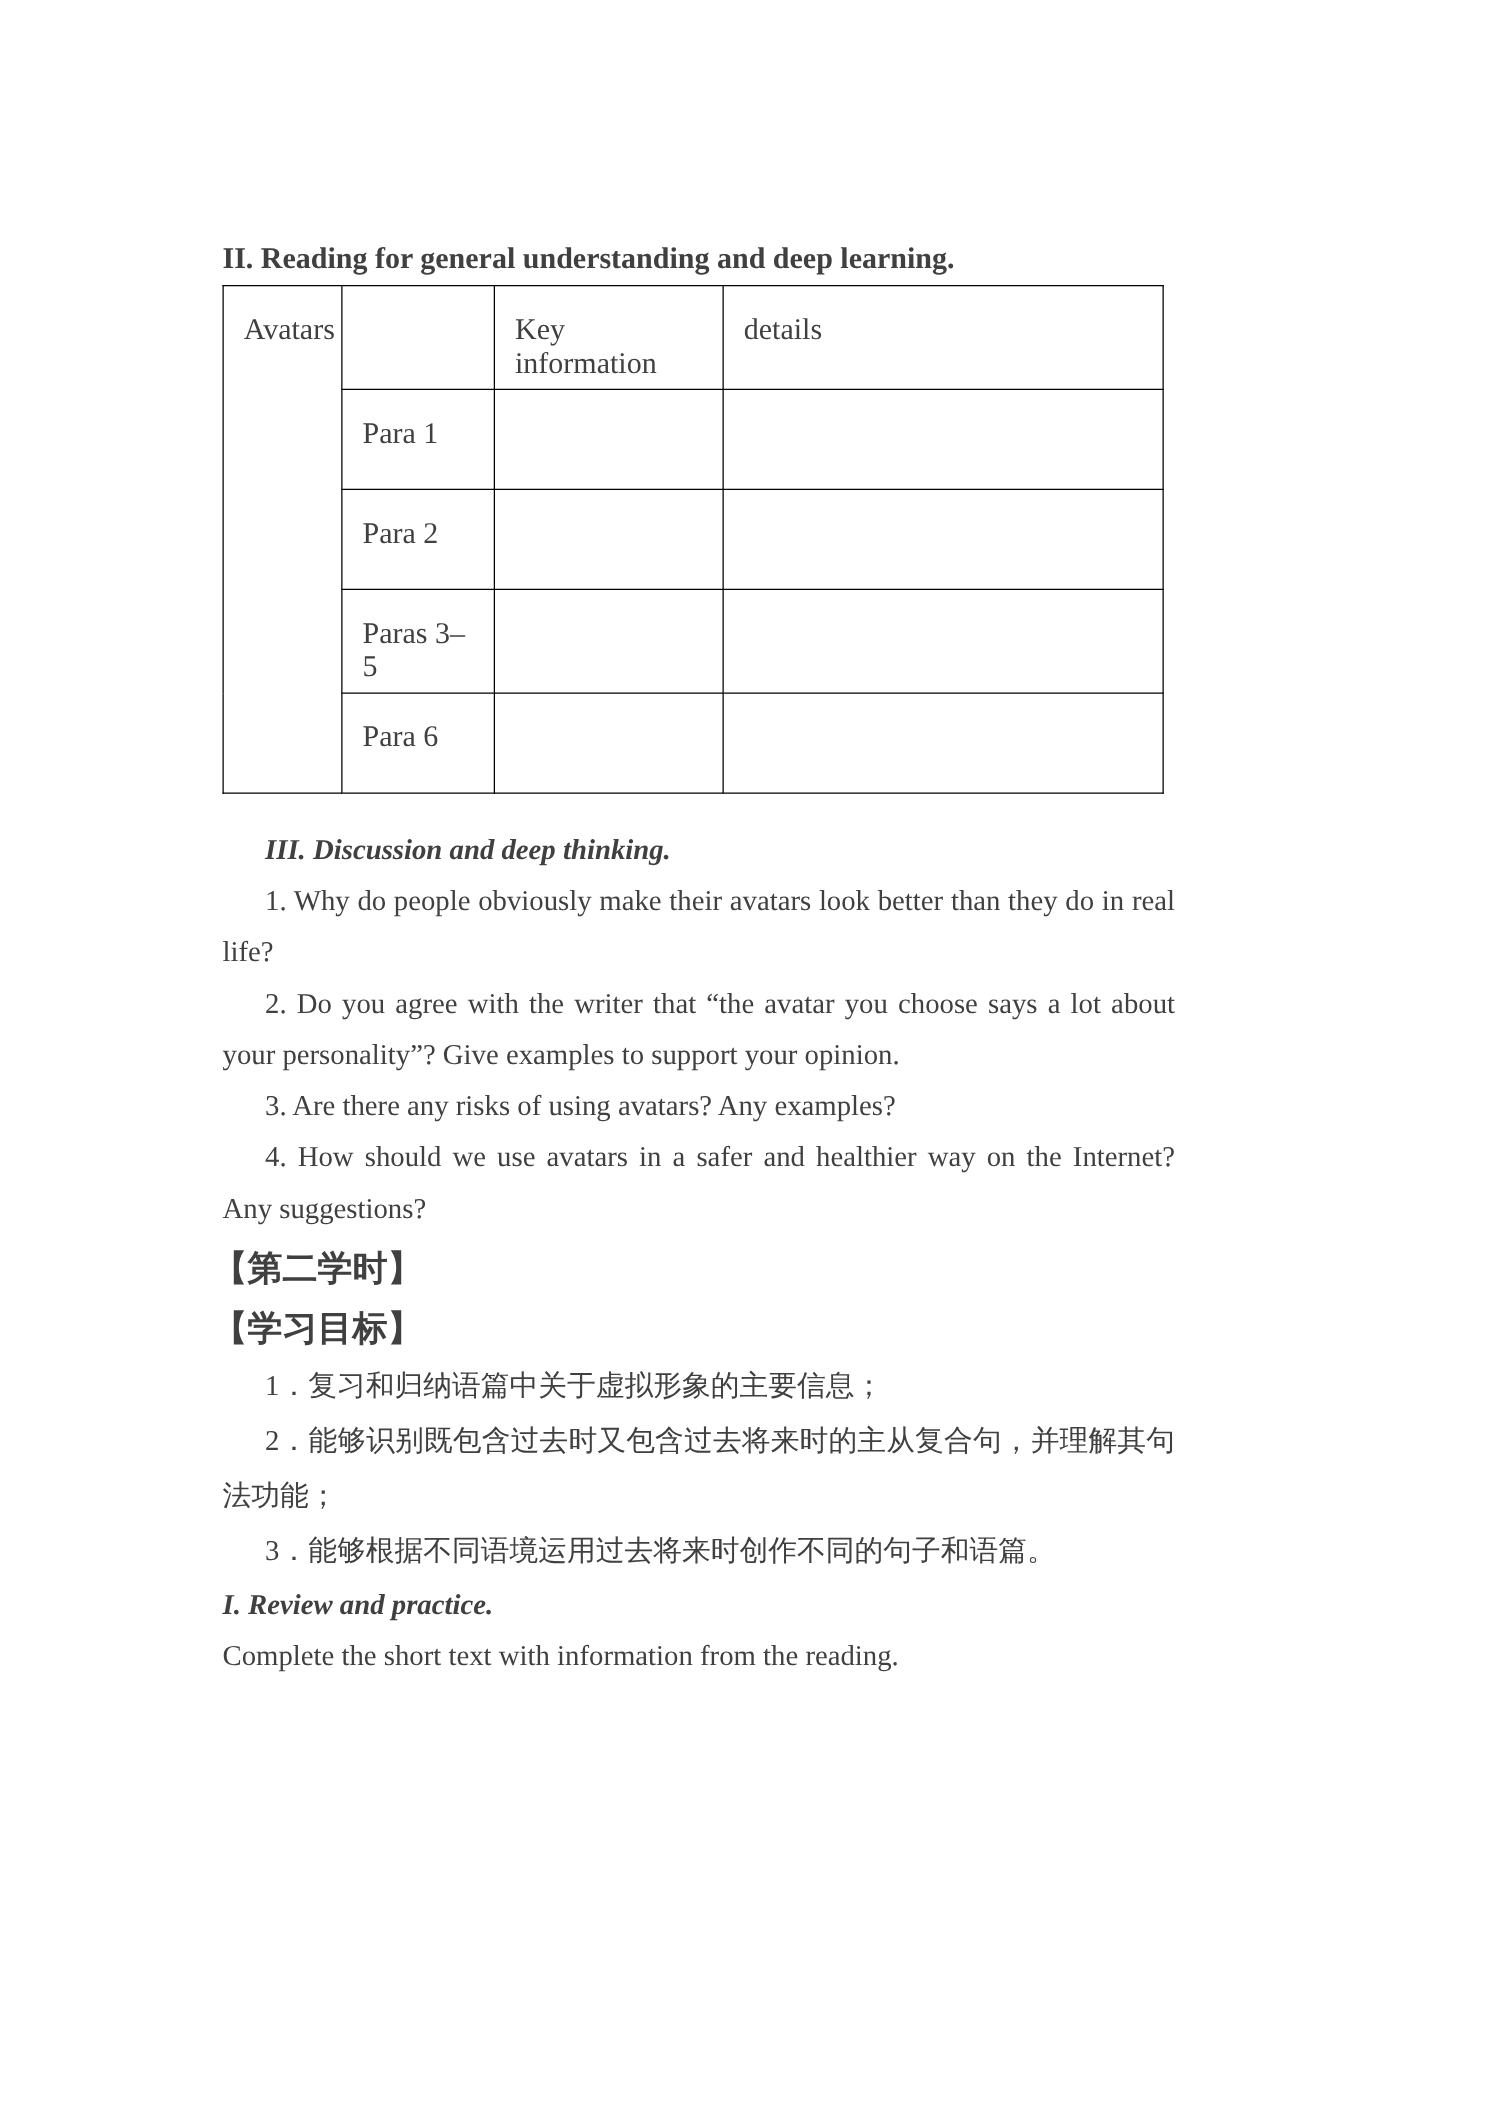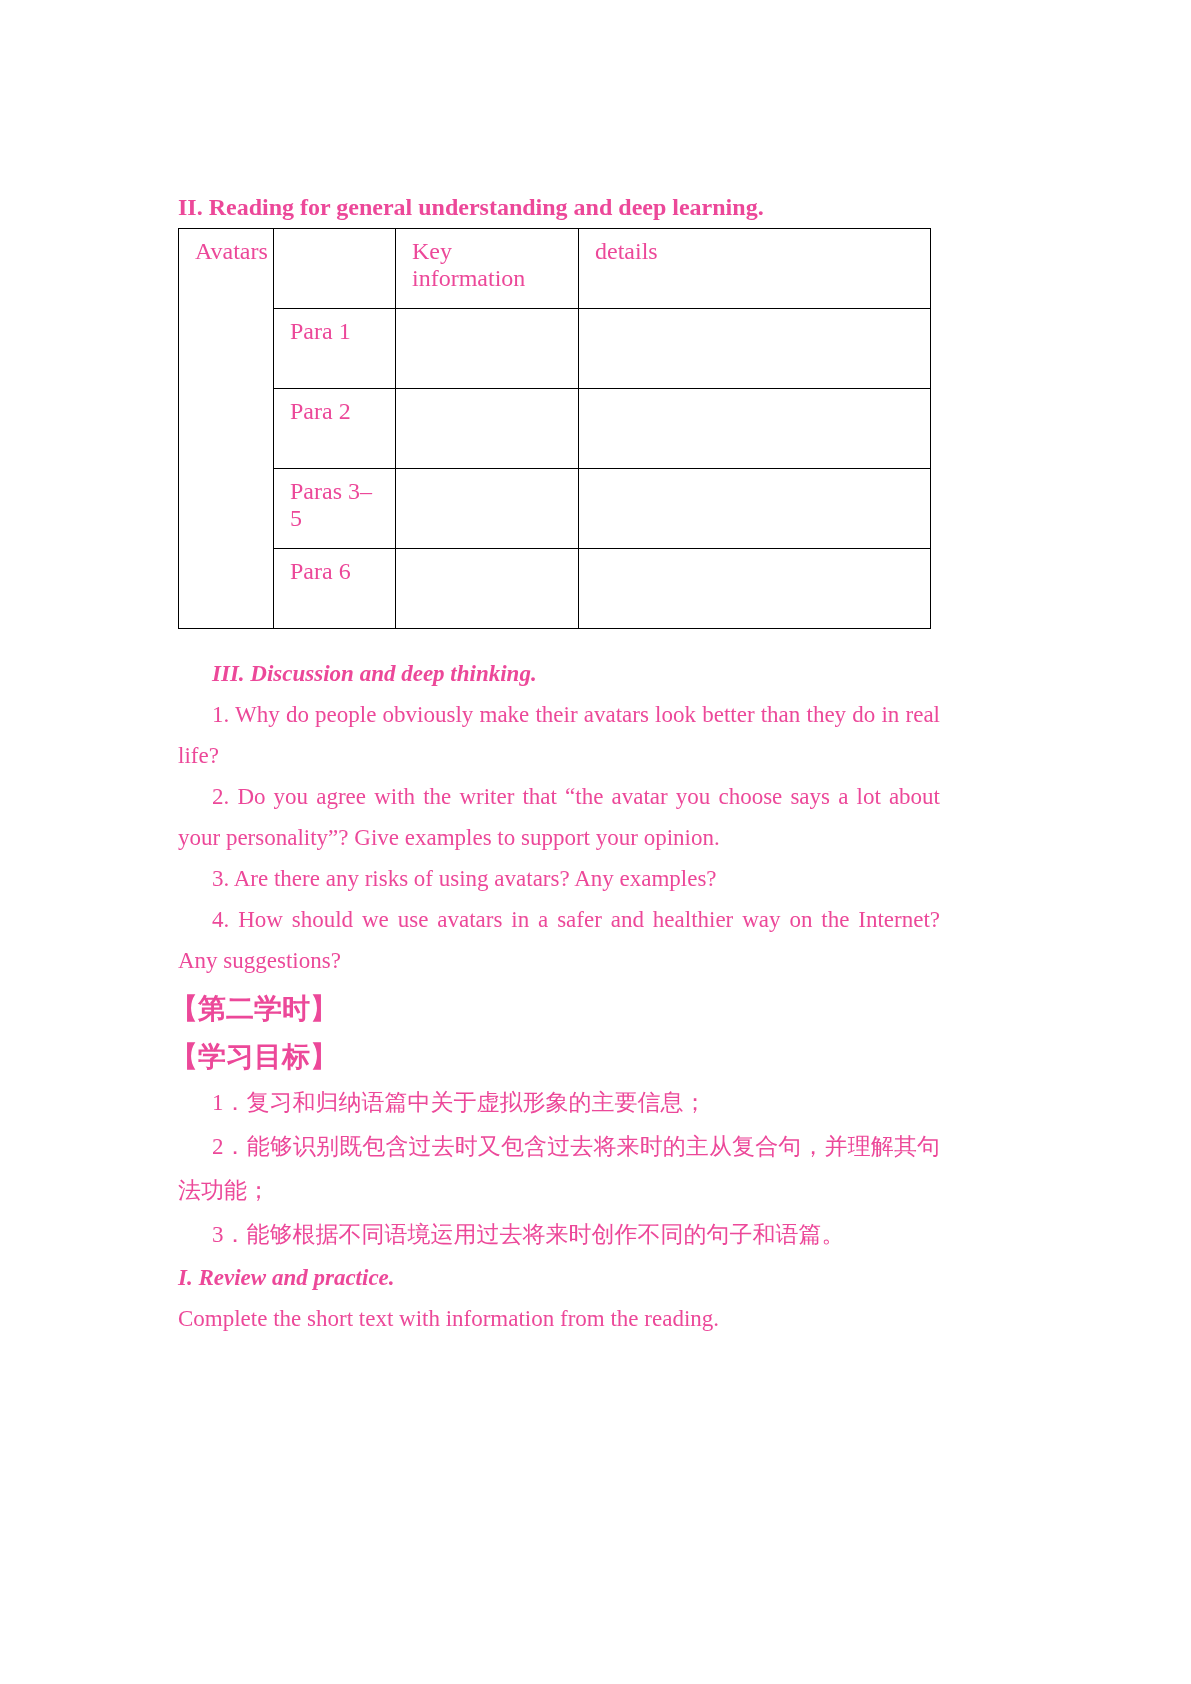--- a/index.html
+++ b/index.html
@@ -4,41 +4,41 @@
 <style>
   * { box-sizing: border-box; }
   html, body { margin: 0; padding: 0; background: #ffffff; }
   .page {
     width: 1191px;
     height: 1349px;
     margin: 0 auto;
     background: #ffffff;
     padding: 192px 251px 0 178px;
     font-family: "Liberation Serif", serif;
-    color: #ec4899;
+    color: #404040;
     position: relative;
   }
   .content { width: 762px; }
 
   .h-en-bold {
     font-family: "Liberation Serif", serif;
     font-weight: bold;
     font-size: 24px;
     line-height: 30px;
     margin: 0 0 6px 0;
   }
   table.grid {
     border-collapse: collapse;
     table-layout: fixed;
     width: 752px;
   }
   table.grid td {
     border: 1px solid #000000;
     vertical-align: top;
-    padding: 9px 12px 6px 16px;
+    padding: 22px 12px 6px 16px;
     font-size: 24px;
     font-family: "Liberation Serif", serif;
   }
   td.avatars-cell {
     vertical-align: bottom;
     padding-bottom: 62px;
     padding-left: 12px;
   }
   tr.t-row { height: 80px; }
 

